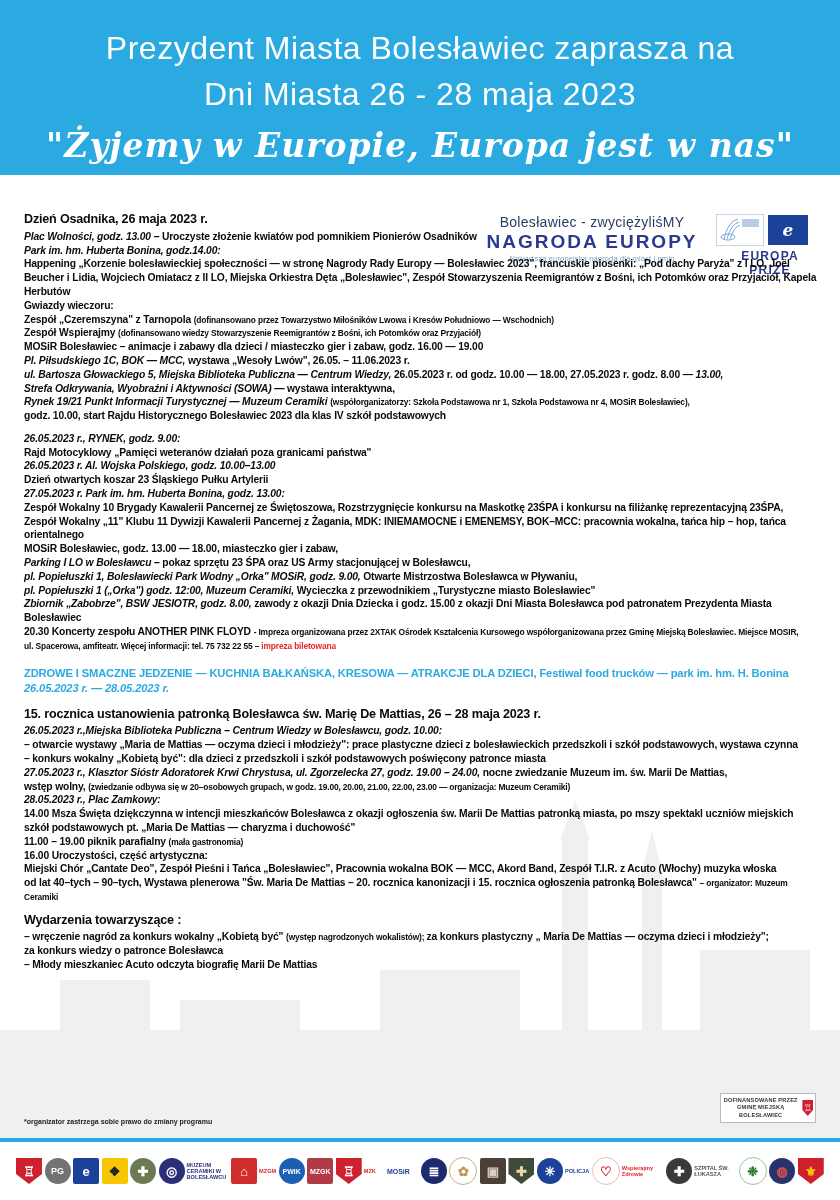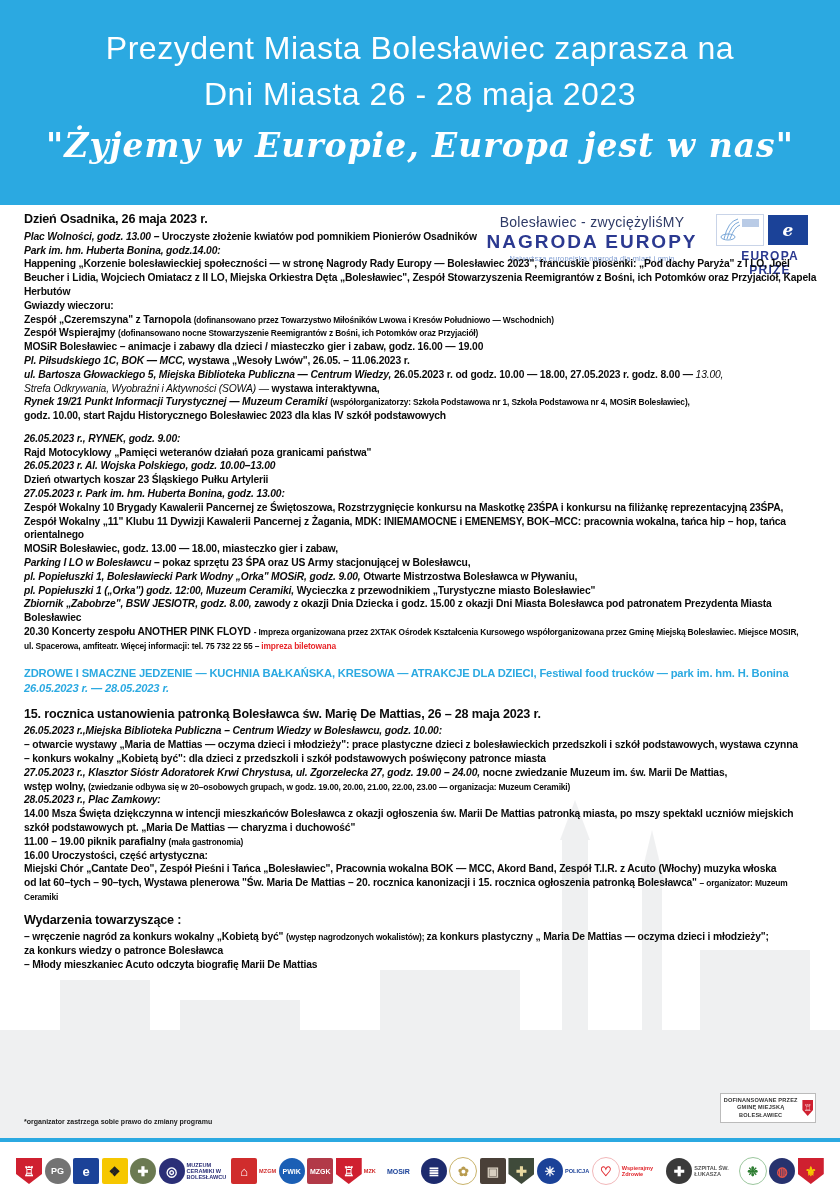--- a/index.html
+++ b/index.html
@@ -1,21 +1,21 @@
 <!DOCTYPE html>
 <html><head>
 <meta charset="utf-8">
 <style>
   html,body{margin:0;padding:0;}
   body{
     width:840px;height:1200px;position:relative;overflow:hidden;
     background:#ffffff;font-family:"Liberation Sans",sans-serif;color:#0a0a0a;
   }
   
-  .hdr{position:absolute;top:0;left:0;width:840px;height:205px;background:#2ba9e1;color:#fff;text-align:center;}
+  .hdr{position:absolute;top:0;left:0;width:840px;height:175px;background:#2ba9e1;color:#fff;text-align:center;}
   .hdr-l1{padding-top:30px;font-size:32px;font-weight:400;letter-spacing:.5px;}
   .hdr-l2{margin-top:9px;font-size:32px;font-weight:400;letter-spacing:.5px;}
   .hdr-motto{margin-top:13px;font-family:"DejaVu Serif",serif;font-style:italic;font-weight:bold;font-size:33px;letter-spacing:1px;}
   
   .award{position:absolute;top:214px;left:486px;width:336px;display:flex;gap:8px;align-items:flex-start;}
   .award-left{width:212px;text-align:center;}
   .aw1{font-size:14px;color:#2e3a66;letter-spacing:.3px;}
   .aw2{font-size:19px;font-weight:bold;color:#2b3990;letter-spacing:2px;margin-top:1px;}
   .aw3{font-size:7.4px;color:#7d9bd1;margin-top:1px;letter-spacing:.2px;}
   .award-right{width:112px;text-align:center;}
@@ -27,21 +27,21 @@
   
   .wm{position:absolute;left:0;top:800px;width:840px;height:340px;opacity:.10;pointer-events:none;}
   
   .content{position:absolute;top:212px;left:24px;width:794px;}
   .section{margin-bottom:9px;}
   .sec-h{font-size:12.6px;font-weight:bold;line-height:1.25;letter-spacing:-.2px;margin-bottom:2px;}
   .line{font-size:10.3px;line-height:1.34;letter-spacing:-.15px;}
   .sg-n{font-weight:bold;}
   .sg-b{font-weight:bold;}
   .sg-bi{font-weight:bold;font-style:italic;}
-  .sg-i{font-weight:normal;font-style:italic;}
+  .sg-i{font-weight:bold;font-style:italic;}
   .sg-sm{font-weight:bold;font-size:8.4px;}
   .sg-red{font-weight:bold;font-size:8.4px;color:#e8262a;}
   .section.banner{margin:13px 0 11px 0;}
   .section.banner .line{font-size:11.2px;}
   .section.banner span{color:#2ba9e1;font-weight:bold;}
   .section.banner .sg-ci{font-style:italic;}
   
   .footnote{position:absolute;left:24px;top:1118px;font-size:7px;font-weight:bold;color:#222;}
   .funding{position:absolute;left:720px;top:1093px;width:96px;height:30px;border:1px solid #bbb;background:#fff;
     display:flex;align-items:center;justify-content:center;gap:4px;padding:1px 2px;box-sizing:border-box;}
@@ -107,21 +107,21 @@
 </div>
 
 <div class="content" id="sections">
     <div class="section">
       <div class="sec-h">Dzień Osadnika, 26 maja 2023 r.</div>
       <div class="line"><span class="sg-bi">Plac Wolności, godz. 13.00 – </span><span class="sg-n">Uroczyste złożenie kwiatów pod pomnikiem Pionierów Osadników</span></div>
       <div class="line"><span class="sg-bi">Park im. hm. Huberta Bonina, godz.14.00:</span></div>
       <div class="line"><span class="sg-n">Happening „Korzenie bolesławieckiej społeczności — w stronę Nagrody Rady Europy — Bolesławiec 2023", francuskie piosenki: „Pod dachy Paryża" z I LO, Joël Beucher i Lidia, Wojciech Omiatacz z II LO, Miejska Orkiestra Dęta „Bolesławiec", Zespół Stowarzyszenia Reemigrantów z Bośni, ich Potomków oraz Przyjaciół, Kapela Herbutów</span></div>
       <div class="line"><span class="sg-b">Gwiazdy wieczoru:</span></div>
       <div class="line"><span class="sg-b">Zespół „Czeremszyna" z Tarnopola </span><span class="sg-sm">(dofinansowano przez Towarzystwo Miłośników Lwowa i Kresów Południowo — Wschodnich)</span></div>
-      <div class="line"><span class="sg-b">Zespół Wspierajmy </span><span class="sg-sm">(dofinansowano nocne Stowarzyszenie Reemigrantów z Bośni, ich Potomków oraz Przyjaciół)</span></div>
+      <div class="line"><span class="sg-b">Zespół Wspierajmy </span><span class="sg-sm">(dofinansowano wiedzy Stowarzyszenie Reemigrantów z Bośni, ich Potomków oraz Przyjaciół)</span></div>
       <div class="line"><span class="sg-n">MOSiR Bolesławiec – animacje i zabawy dla dzieci / miasteczko gier i zabaw, godz. 16.00 — 19.00</span></div>
       <div class="line"><span class="sg-bi">Pl. Piłsudskiego 1C, BOK — MCC, </span><span class="sg-n">wystawa „Wesoły Lwów", 26.05. – 11.06.2023 r.</span></div>
       <div class="line"><span class="sg-bi">ul. Bartosza Głowackiego 5, Miejska Biblioteka Publiczna — Centrum Wiedzy, </span><span class="sg-n">26.05.2023 r. od godz. 10.00 — 18.00, 27.05.2023 r. godz. 8.00 — </span><span class="sg-i">13.00,</span></div>
       <div class="line"><span class="sg-i">Strefa Odkrywania, Wyobraźni i Aktywności (SOWA) — </span><span class="sg-n">wystawa interaktywna,</span></div>
       <div class="line"><span class="sg-bi">Rynek 19/21 Punkt Informacji Turystycznej — Muzeum Ceramiki </span><span class="sg-sm">(współorganizatorzy: Szkoła Podstawowa nr 1, Szkoła Podstawowa nr 4, MOSiR Bolesławiec),</span></div>
       <div class="line"><span class="sg-n">godz. 10.00, start Rajdu Historycznego Bolesławiec 2023 dla klas IV szkół podstawowych</span></div>
     </div>
     <div class="section">
       <div class="line"><span class="sg-bi">26.05.2023 r., RYNEK, godz. 9.00:</span></div>
       <div class="line"><span class="sg-n">Rajd Motocyklowy „Pamięci weteranów działań poza granicami państwa"</span></div>
@@ -146,21 +146,21 @@
       <div class="line"><span class="sg-bi">26.05.2023 r.,Miejska Biblioteka Publiczna – Centrum Wiedzy w Bolesławcu, godz. 10.00:</span></div>
       <div class="line"><span class="sg-n">– otwarcie wystawy „Maria de Mattias — oczyma dzieci i młodzieży": prace plastyczne dzieci z bolesławieckich przedszkoli i szkół podstawowych, wystawa czynna</span></div>
       <div class="line"><span class="sg-n">– konkurs wokalny „Kobietą być": dla dzieci z przedszkoli i szkół podstawowych poświęcony patronce miasta</span></div>
       <div class="line"><span class="sg-bi">27.05.2023 r., Klasztor Sióstr Adoratorek Krwi Chrystusa, ul. Zgorzelecka 27, godz. 19.00 – 24.00, </span><span class="sg-n">nocne zwiedzanie Muzeum im. św. Marii De Mattias,</span></div>
       <div class="line"><span class="sg-n">wstęp wolny, </span><span class="sg-sm">(zwiedzanie odbywa się w 20–osobowych grupach, w godz. 19.00, 20.00, 21.00, 22.00, 23.00 — organizacja: Muzeum Ceramiki)</span></div>
       <div class="line"><span class="sg-bi">28.05.2023 r., Plac Zamkowy:</span></div>
       <div class="line"><span class="sg-n">14.00 Msza Święta dziękczynna w intencji mieszkańców Bolesławca z okazji ogłoszenia św. Marii De Mattias patronką miasta, po mszy spektakl uczniów miejskich szkół podstawowych pt. „Maria De Mattias — charyzma i duchowość"</span></div>
       <div class="line"><span class="sg-n">11.00 – 19.00 piknik parafialny </span><span class="sg-sm">(mała gastronomia)</span></div>
       <div class="line"><span class="sg-n">16.00 Uroczystości, część artystyczna:</span></div>
       <div class="line"><span class="sg-n">Miejski Chór „Cantate Deo", Zespół Pieśni i Tańca „Bolesławiec", Pracownia wokalna BOK — MCC, Akord Band, Zespół T.I.R. z Acuto (Włochy) muzyka włoska</span></div>
-      <div class="line"><span class="sg-n">od lat 60–tych – 90–tych, Wystawa plenerowa "Św. Maria De Mattias – 20. rocznica kanonizacji i 15. rocznica ogłoszenia patronką Bolesławca" </span><span class="sg-sm">– organizator: Muzeum Ceramiki</span></div>
+      <div class="line"><span class="sg-n">od lat 40–tych – 90–tych, Wystawa plenerowa "Św. Maria De Mattias – 20. rocznica kanonizacji i 15. rocznica ogłoszenia patronką Bolesławca" </span><span class="sg-sm">– organizator: Muzeum Ceramiki</span></div>
     </div>
     <div class="section">
       <div class="sec-h">Wydarzenia towarzyszące :</div>
       <div class="line"><span class="sg-n">– wręczenie nagród za konkurs wokalny „Kobietą być" </span><span class="sg-sm">(występ nagrodzonych wokalistów); </span><span class="sg-n">za konkurs plastyczny „ Maria De Mattias — oczyma dzieci i młodzieży";</span></div>
       <div class="line"><span class="sg-n">za konkurs wiedzy o patronce Bolesławca</span></div>
       <div class="line"><span class="sg-n">– Młody mieszkaniec Acuto odczyta biografię Marii De Mattias</span></div>
     </div>
   </div>
 
 <div class="footnote">*organizator zastrzega sobie prawo do zmiany programu</div>

